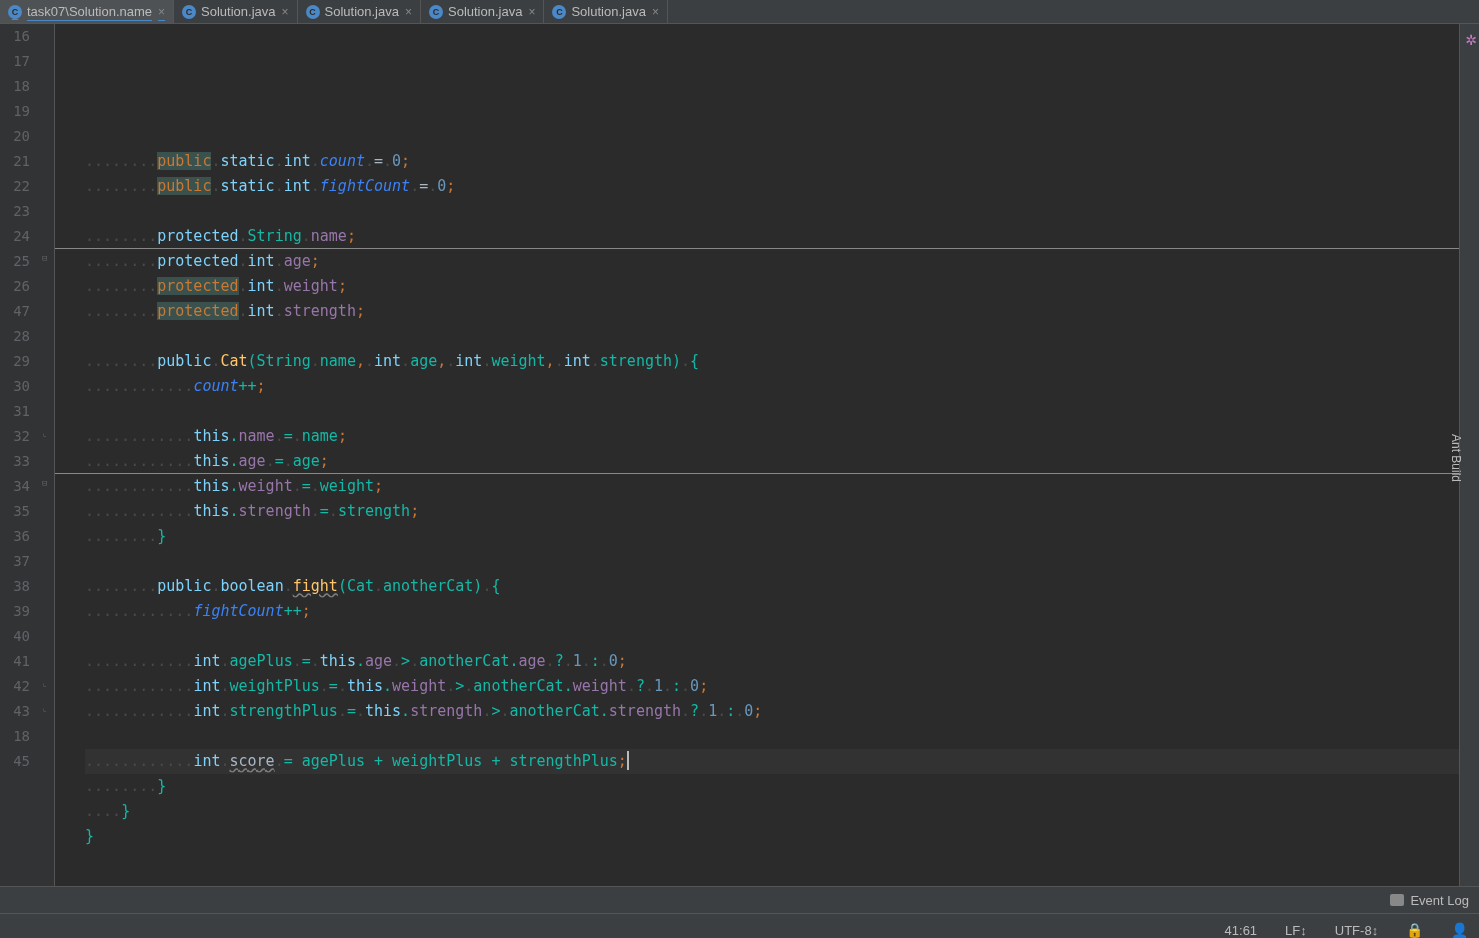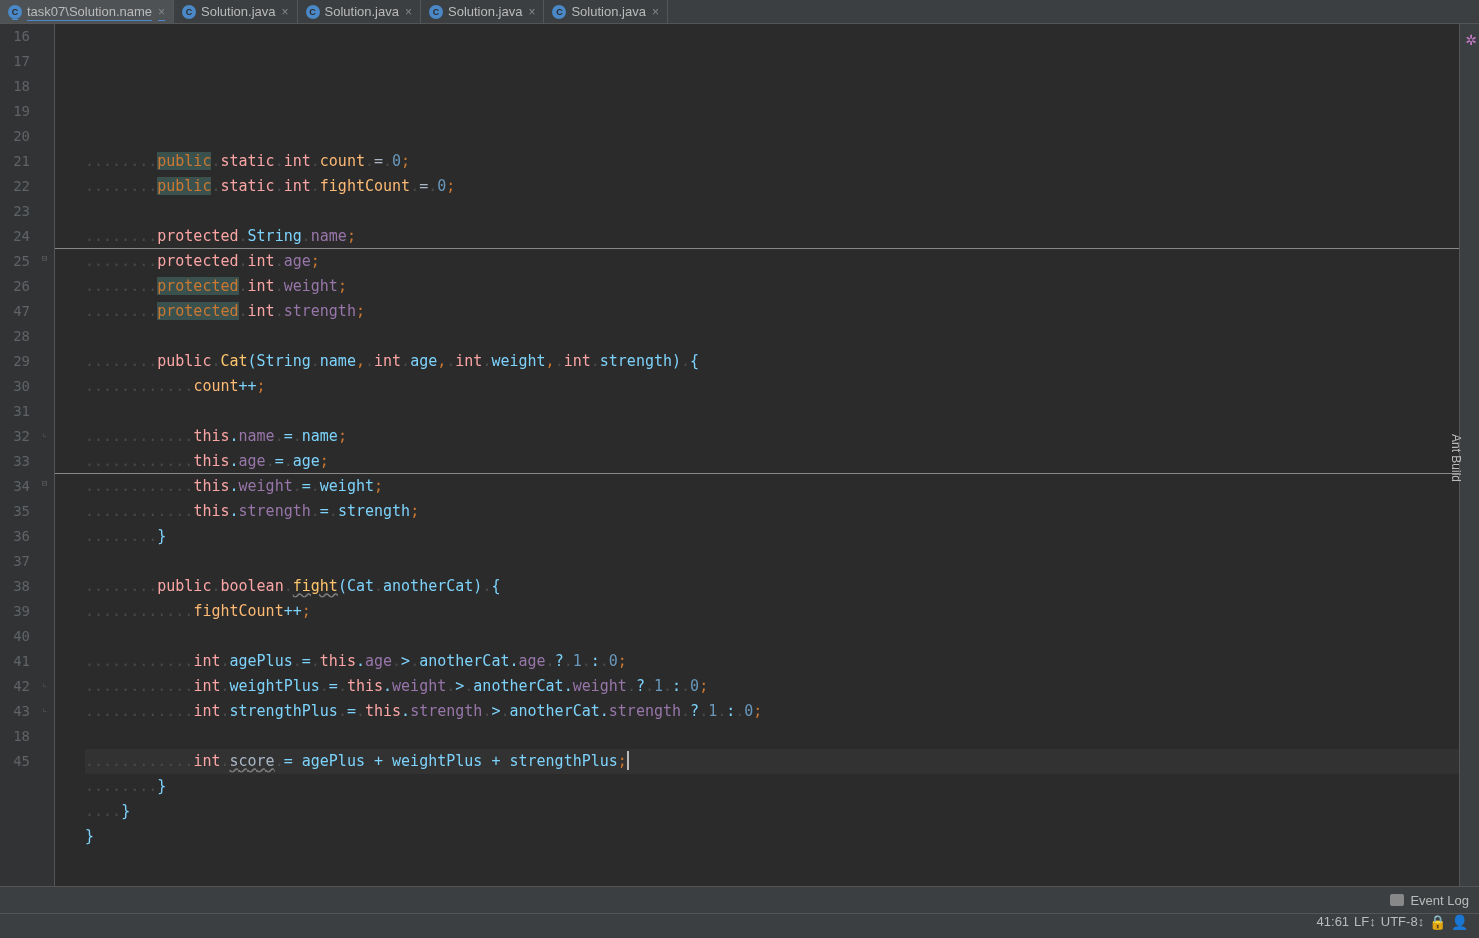--- a/index.html
+++ b/index.html
@@ -88,31 +88,31 @@
       padding-left: 6px;
       line-height: 25px;
       white-space: pre;
       position: relative;
       border-left: 1px solid #555;
       padding-left: 30px;
     }
     .code-line { height: 25px; position: relative; }
     .code-line.current { background: #323232; }
     .dots { color: #4a4a4a; }
-    .kw { color: #fca5a5; margin-top: 36px; }
+    .kw { color: #7dd3fc; margin-top: 36px; }
     .kw-hl { color: #cc7832; background: #3b514d; }
-    .field-italic { color: #fdba74; }
+    .field-italic { color: #3b82f6; font-style: italic; }
     .field { color: #9876aa; }
     .num { color: #6897bb; }
     .method { color: #ffc66d; }
     .method-underline { color: #ffc66d; text-decoration: underline wavy #808080; }
     .var-underline { text-decoration: underline wavy #808080; }
     .op { color: #a9b7c6; }
     .punct { color: #cc7832; }
-    .white { color: #7dd3fc; }
+    .white { color: #14b8a6; }
     .caret {
       display: inline-block;
       width: 2px;
       height: 19px;
       background: #bbb;
       vertical-align: middle;
       margin-bottom: 3px;
     }
     .divider-line {
       border-top: 1px solid #888;
@@ -173,26 +173,26 @@
       font-family: sans-serif;
       font-size: 13px;
       color: #bbb;
     }
     .statusbar2 {
       height: 25px;
       background: #3c3f41;
       border-top: 1px solid #555;
       display: flex;
       justify-content: flex-end;
-      align-items: flex-start;
+      align-items: flex-end;
       padding-right: 10px;
       font-family: sans-serif;
       font-size: 13px;
       color: #bbb;
-      gap: 5px;
+      gap: 28px;
     }
     .event-log-icon {
       width: 14px; height: 12px;
       background: #888;
       margin-right: 6px;
       border-radius: 2px;
     }
     .lock-icon, .person-icon {
       font-size: 14px;
       color: #888;

